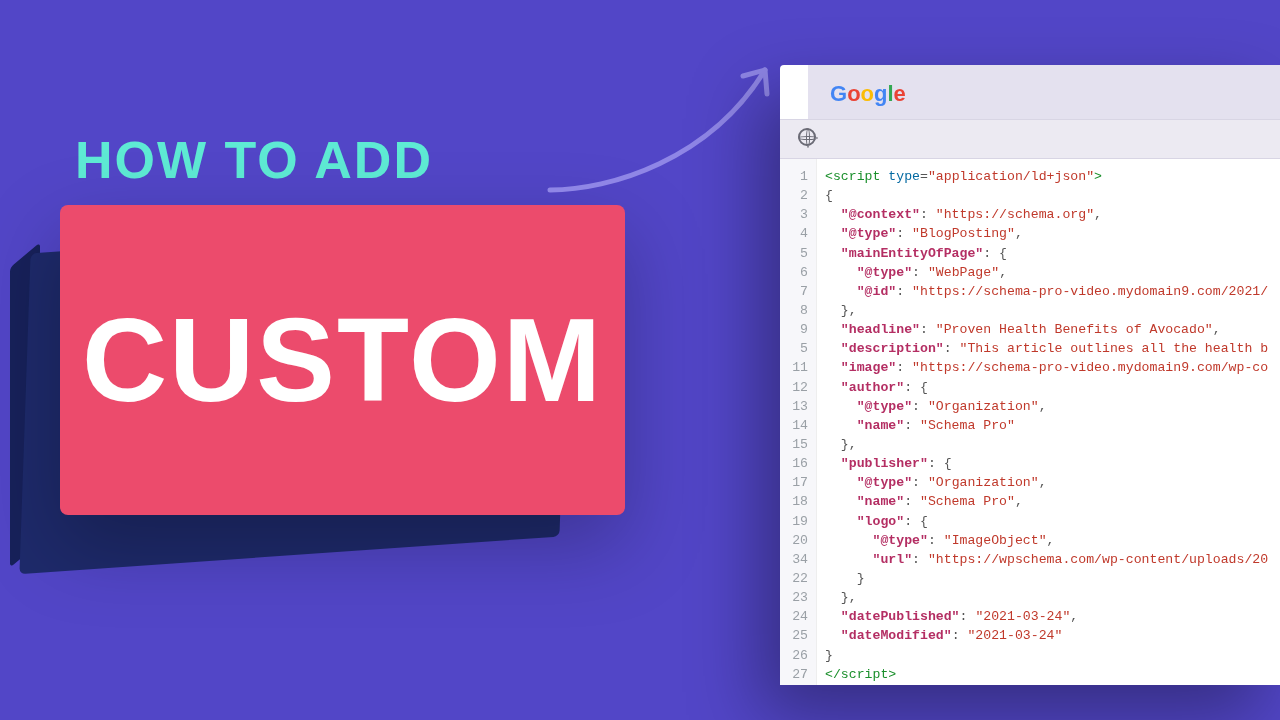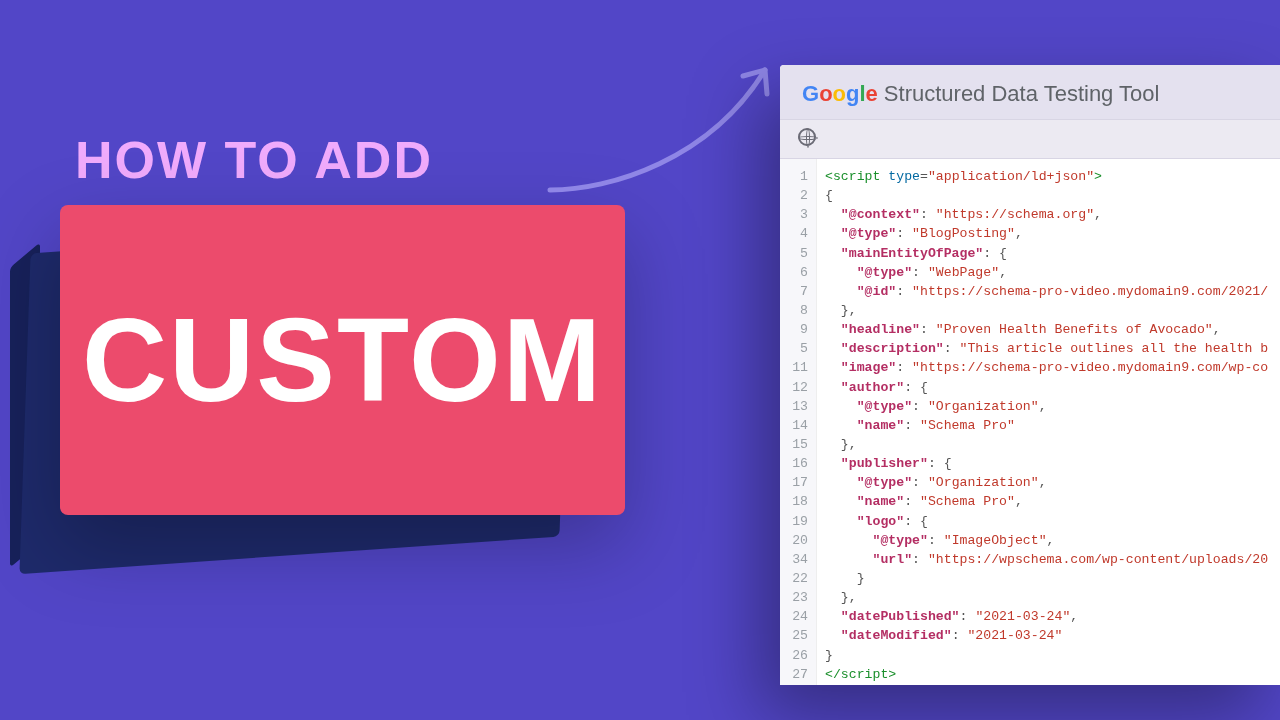--- a/index.html
+++ b/index.html
@@ -32,21 +32,21 @@
     background: #17215a;
     transform: skewY(-40deg);
     border-radius: 4px;
   }
 
   
   .title-block {
     position: absolute;
     left: 75px;
     top: 130px;
-    color: #f0abfc;
+    color: #5eead4;
   }
   .title-line1 {
     font-size: 52px;
     font-weight: 900;
     letter-spacing: 2px;
     font-family: Impact, 'Arial Black', sans-serif;
   }
 
   
   .pink-card {
@@ -95,20 +95,21 @@
     overflow: hidden;
     display: flex;
     flex-direction: column;
   }
   .tool-header {
     background: #e4e1ef;
     padding: 16px 22px 12px;
     display: flex;
     align-items: baseline;
     gap: 6px;
+    margin-left: 28px;
   }
   .google-logo {
     font-size: 22px;
     font-weight: 600;
     font-family: 'Product Sans', Arial, sans-serif;
   }
   .gl-b { color:#4285F4; }
   .gl-r { color:#EA4335; }
   .gl-y { color:#FBBC05; }
   .gl-g { color:#34A853; }
@@ -195,21 +196,20 @@
     <path d="M20,150 C80,150 180,120 235,30" fill="none" stroke="#8f86e6" stroke-width="5" stroke-linecap="round"></path>
     <path d="M235,30 l-22,6 M235,30 l2,24" fill="none" stroke="#8f86e6" stroke-width="5" stroke-linecap="round"></path>
   </svg>
 </div>
 
 <div class="tool-window">
   <div class="tool-header">
     <span class="google-logo">
       <span class="gl-b">G</span><span class="gl-r">o</span><span class="gl-y">o</span><span class="gl-b">g</span><span class="gl-g">l</span><span class="gl-r">e</span>
     </span>
-    <span class="tool-title">Structured Data Testing Tool</span>
   </div>
   <div class="tool-subbar">
     <span class="globe"></span>
   </div>
   <div class="code-area">
     <div class="gutter" id="gutter">
         <div>1</div>
         <div>2</div>
         <div>3</div>
         <div>4</div>

